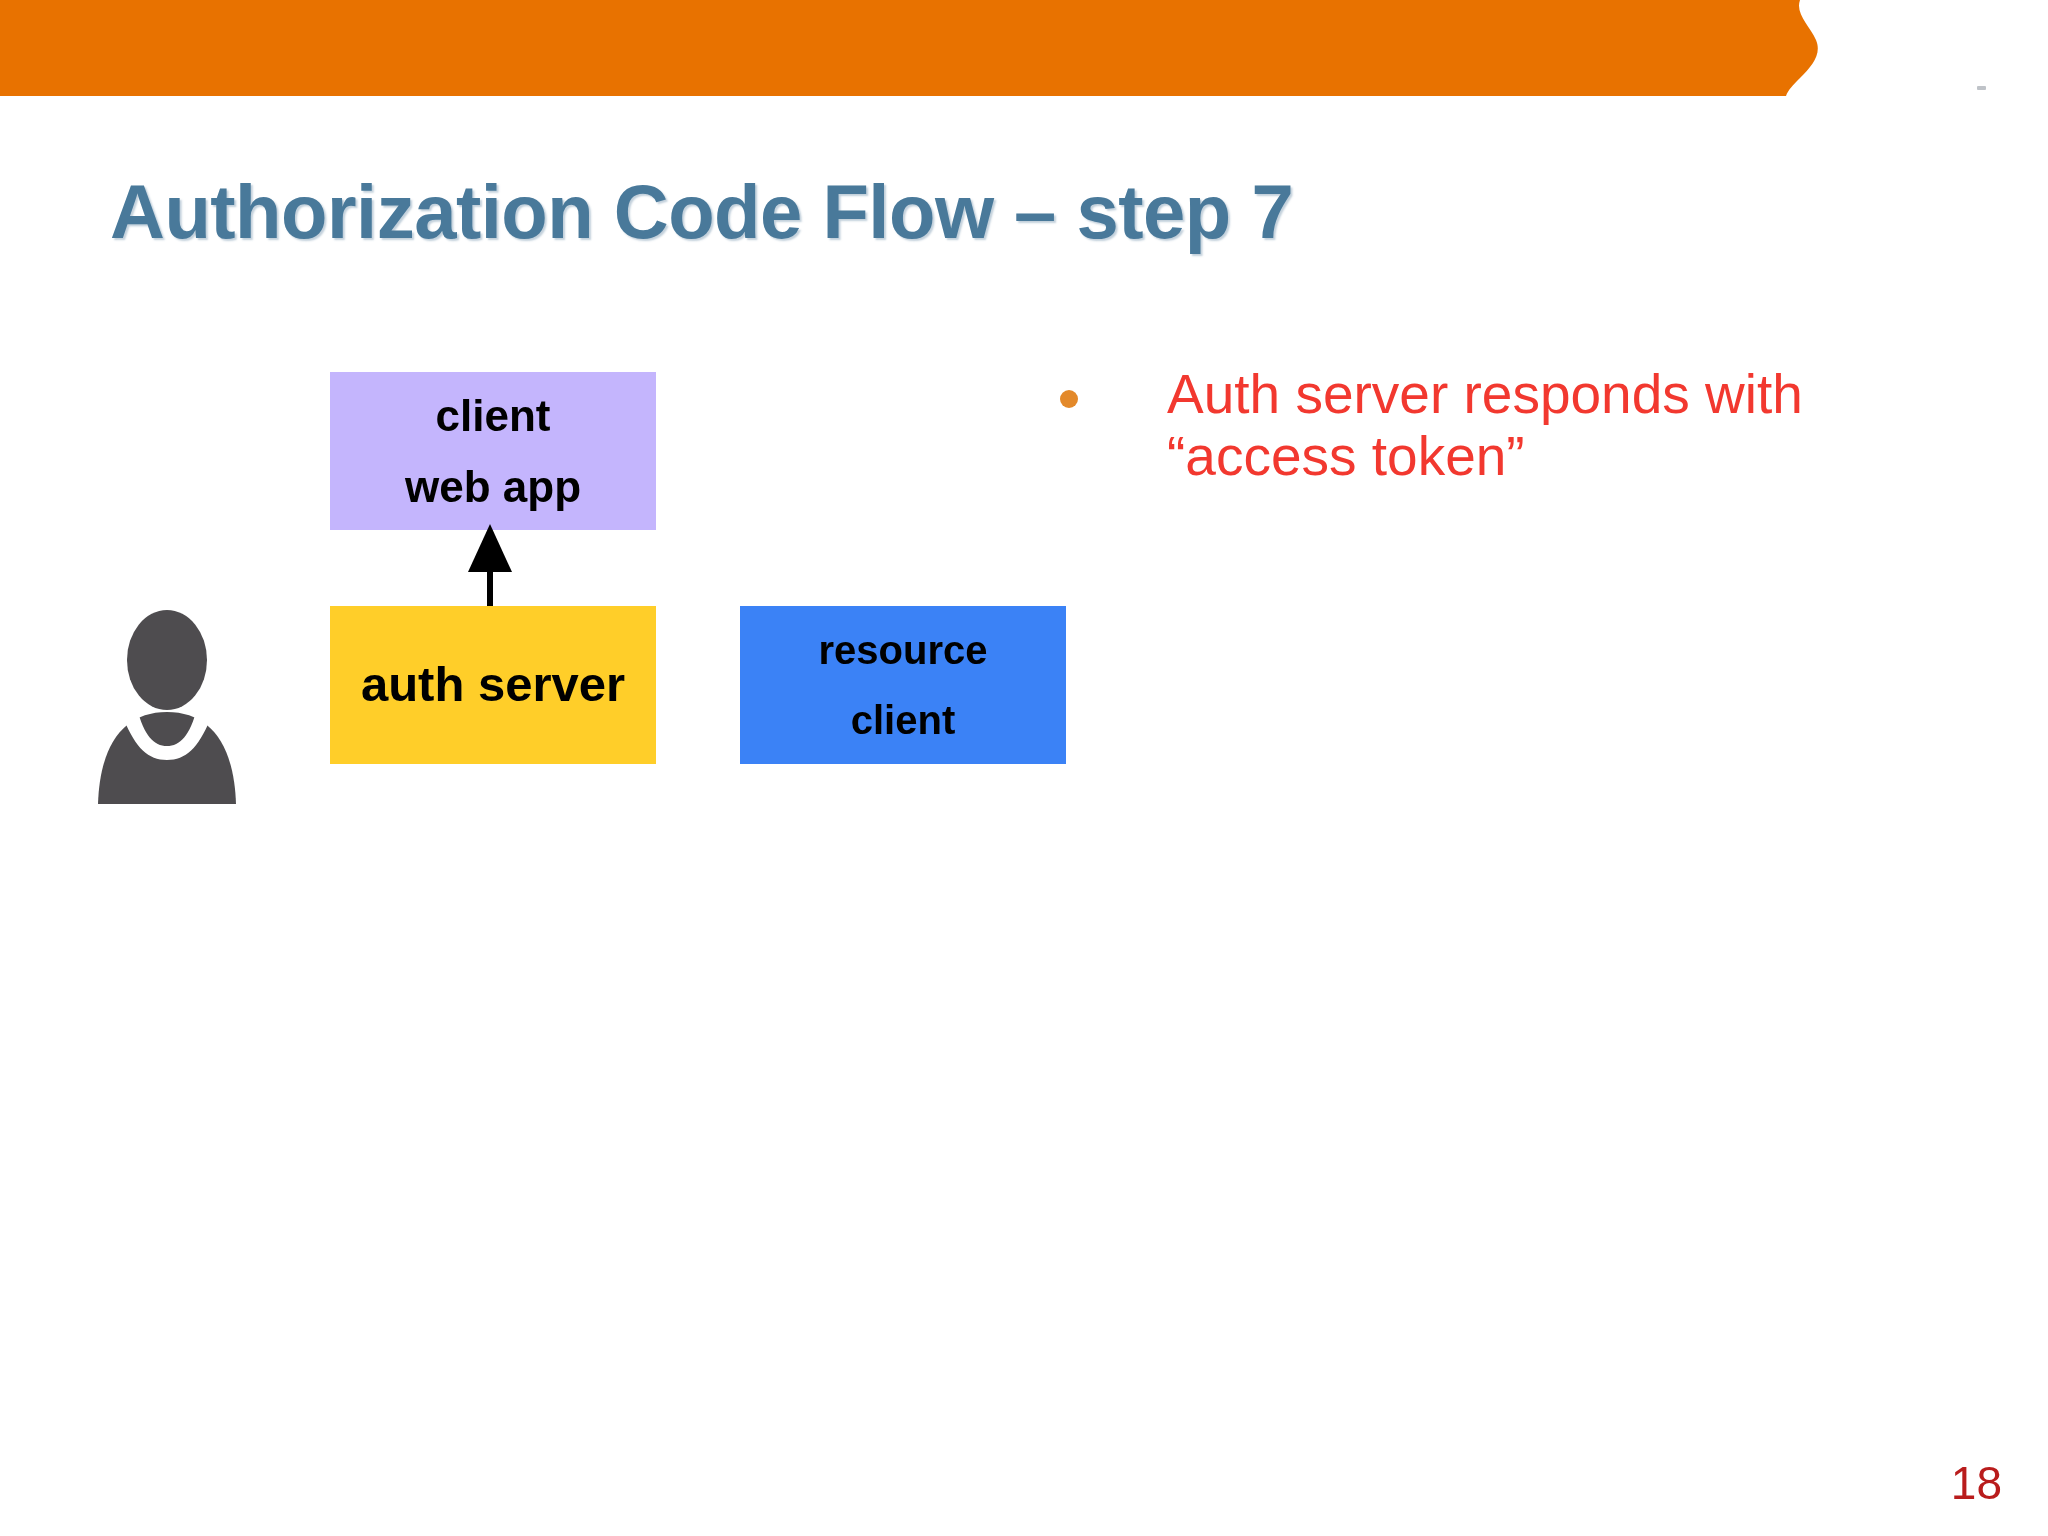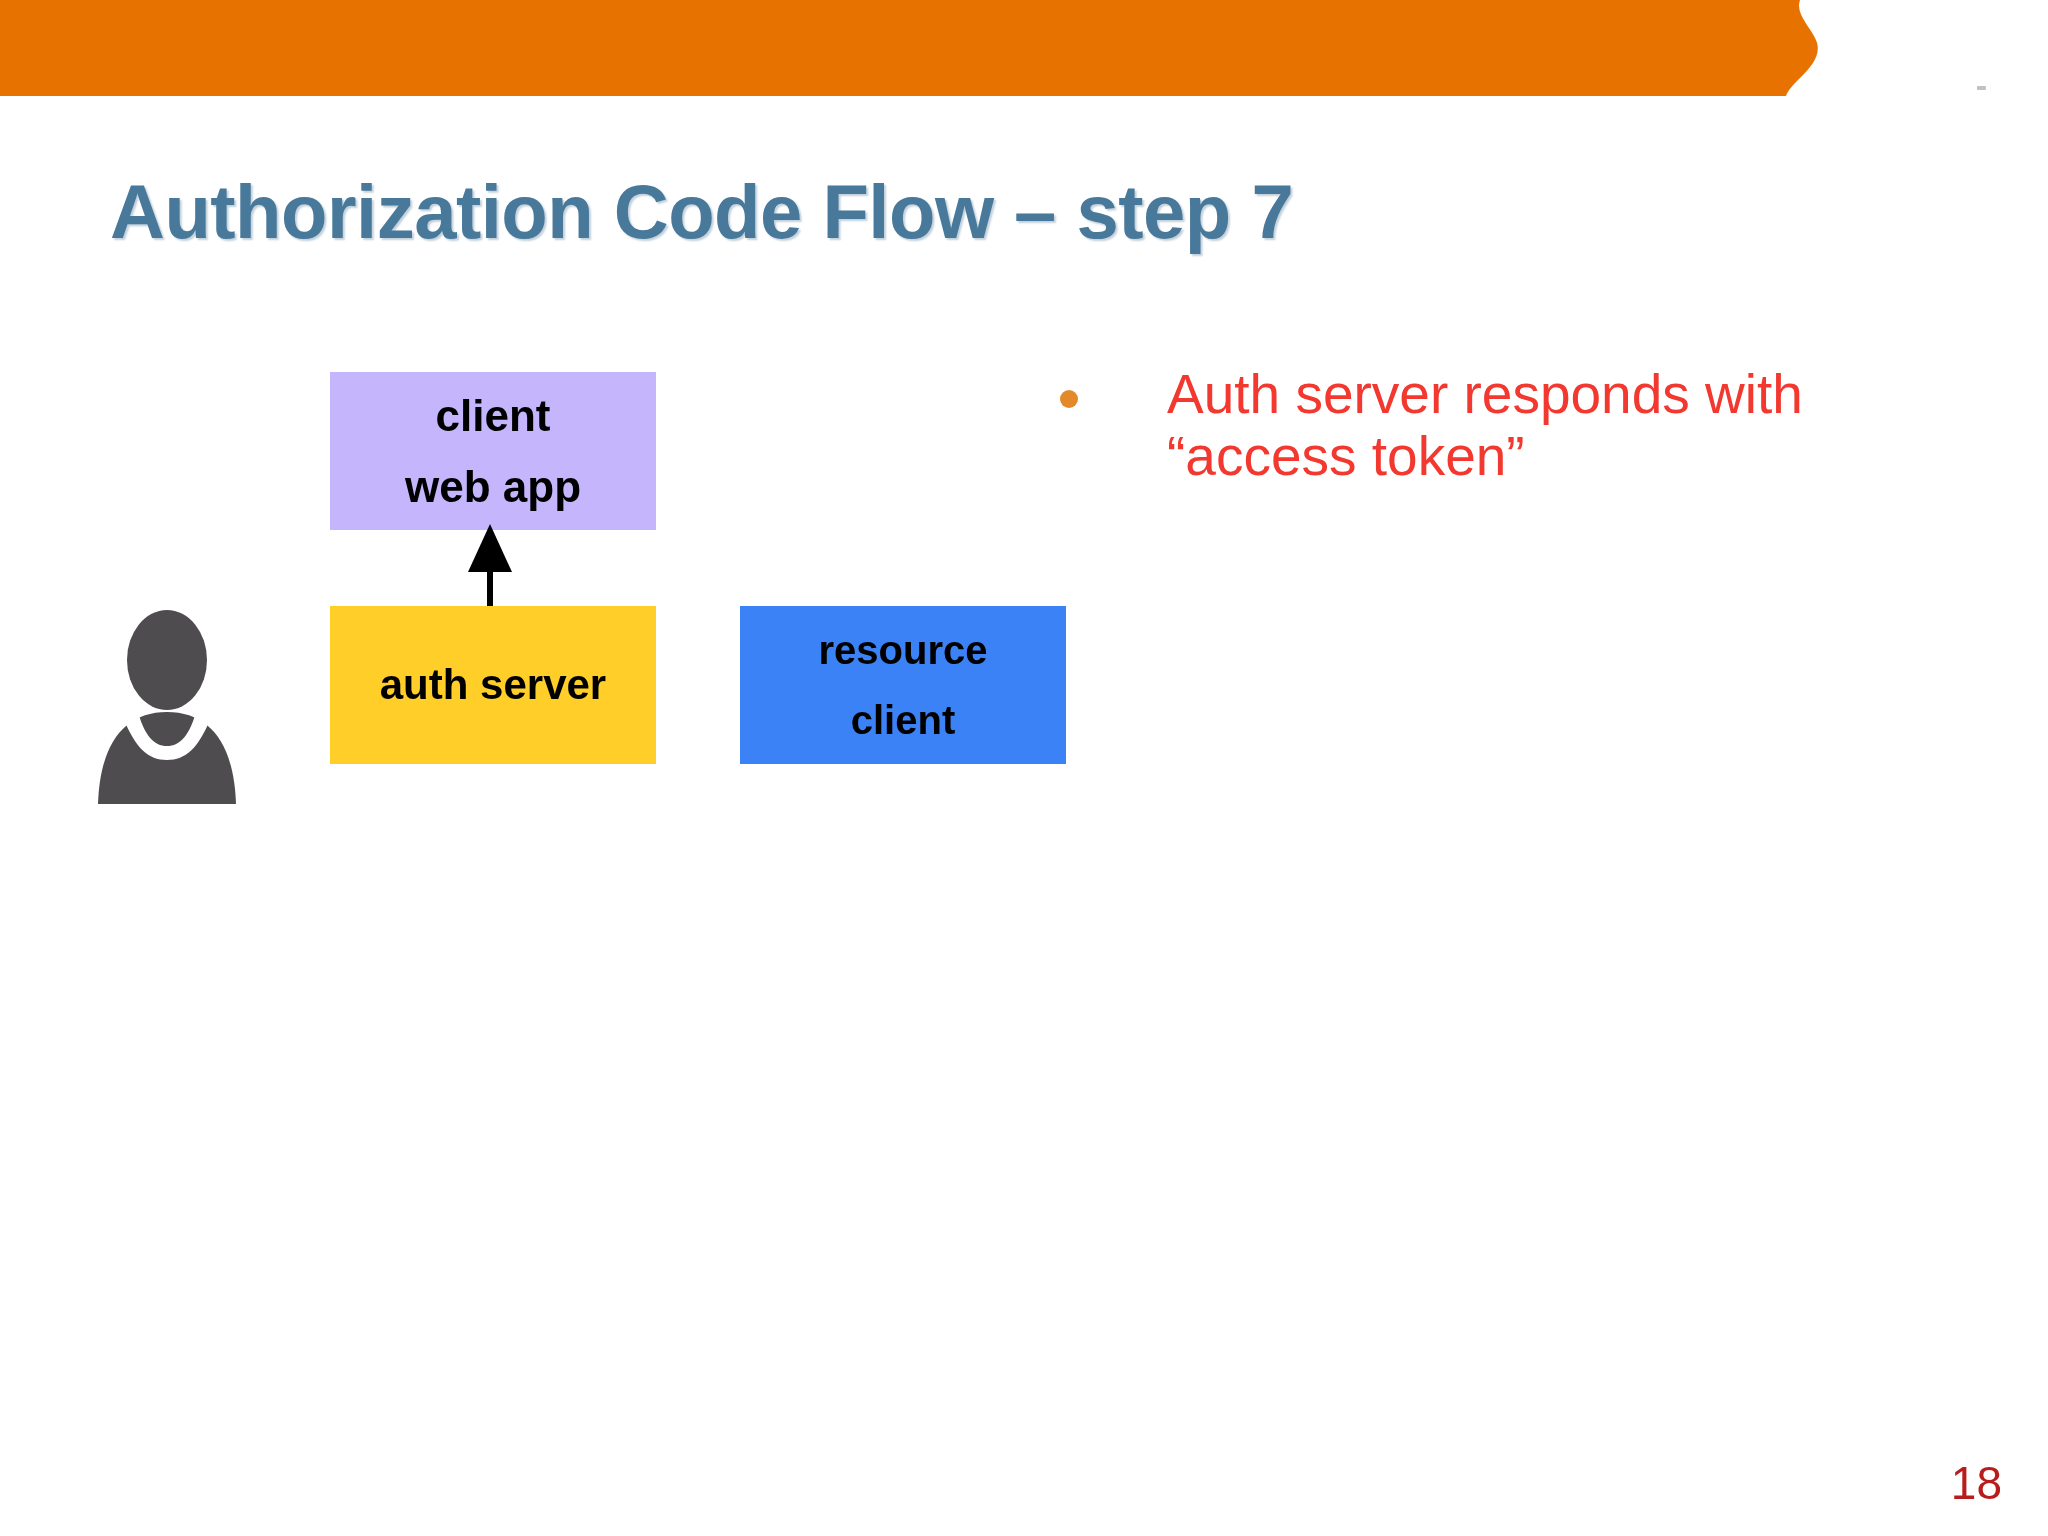--- a/index.html
+++ b/index.html
@@ -85,21 +85,21 @@
     font-size: 44px;
   }
   .box-client .node-line:first-child { margin-bottom: 14px; }
 
   .box-auth {
     left: 330px;
     top: 606px;
     width: 326px;
     height: 158px;
     background: #FFCE29;
-    font-size: 42px;
+    font-size: 49px;
   }
 
   .box-resource {
     left: 740px;
     top: 606px;
     width: 326px;
     height: 158px;
     background: #3b82f6;
     font-size: 40px;
   }

